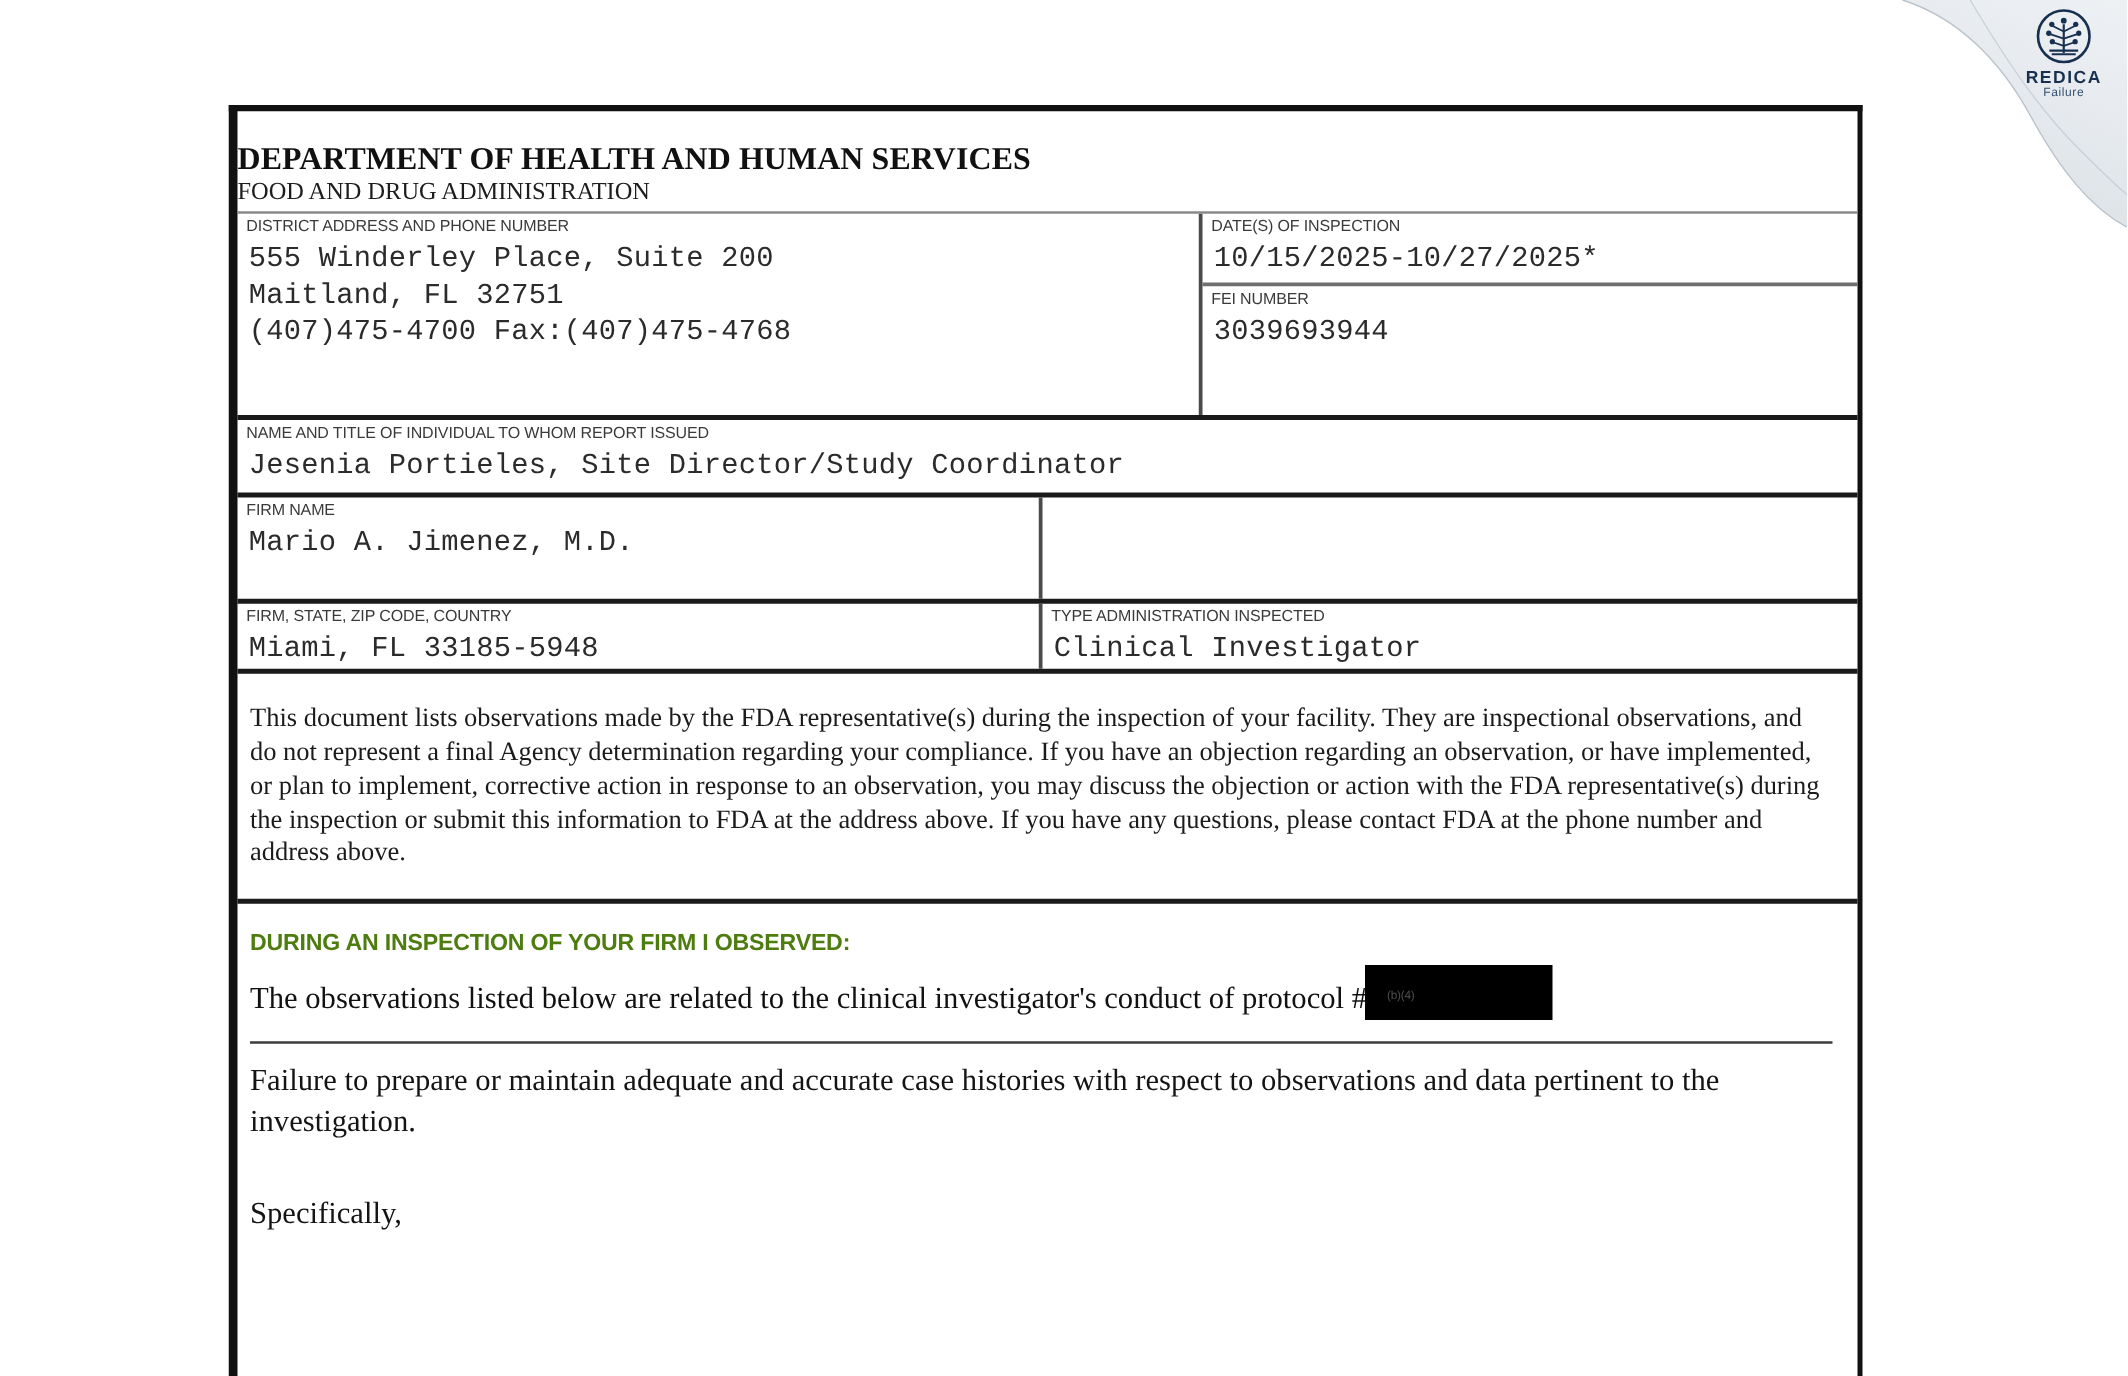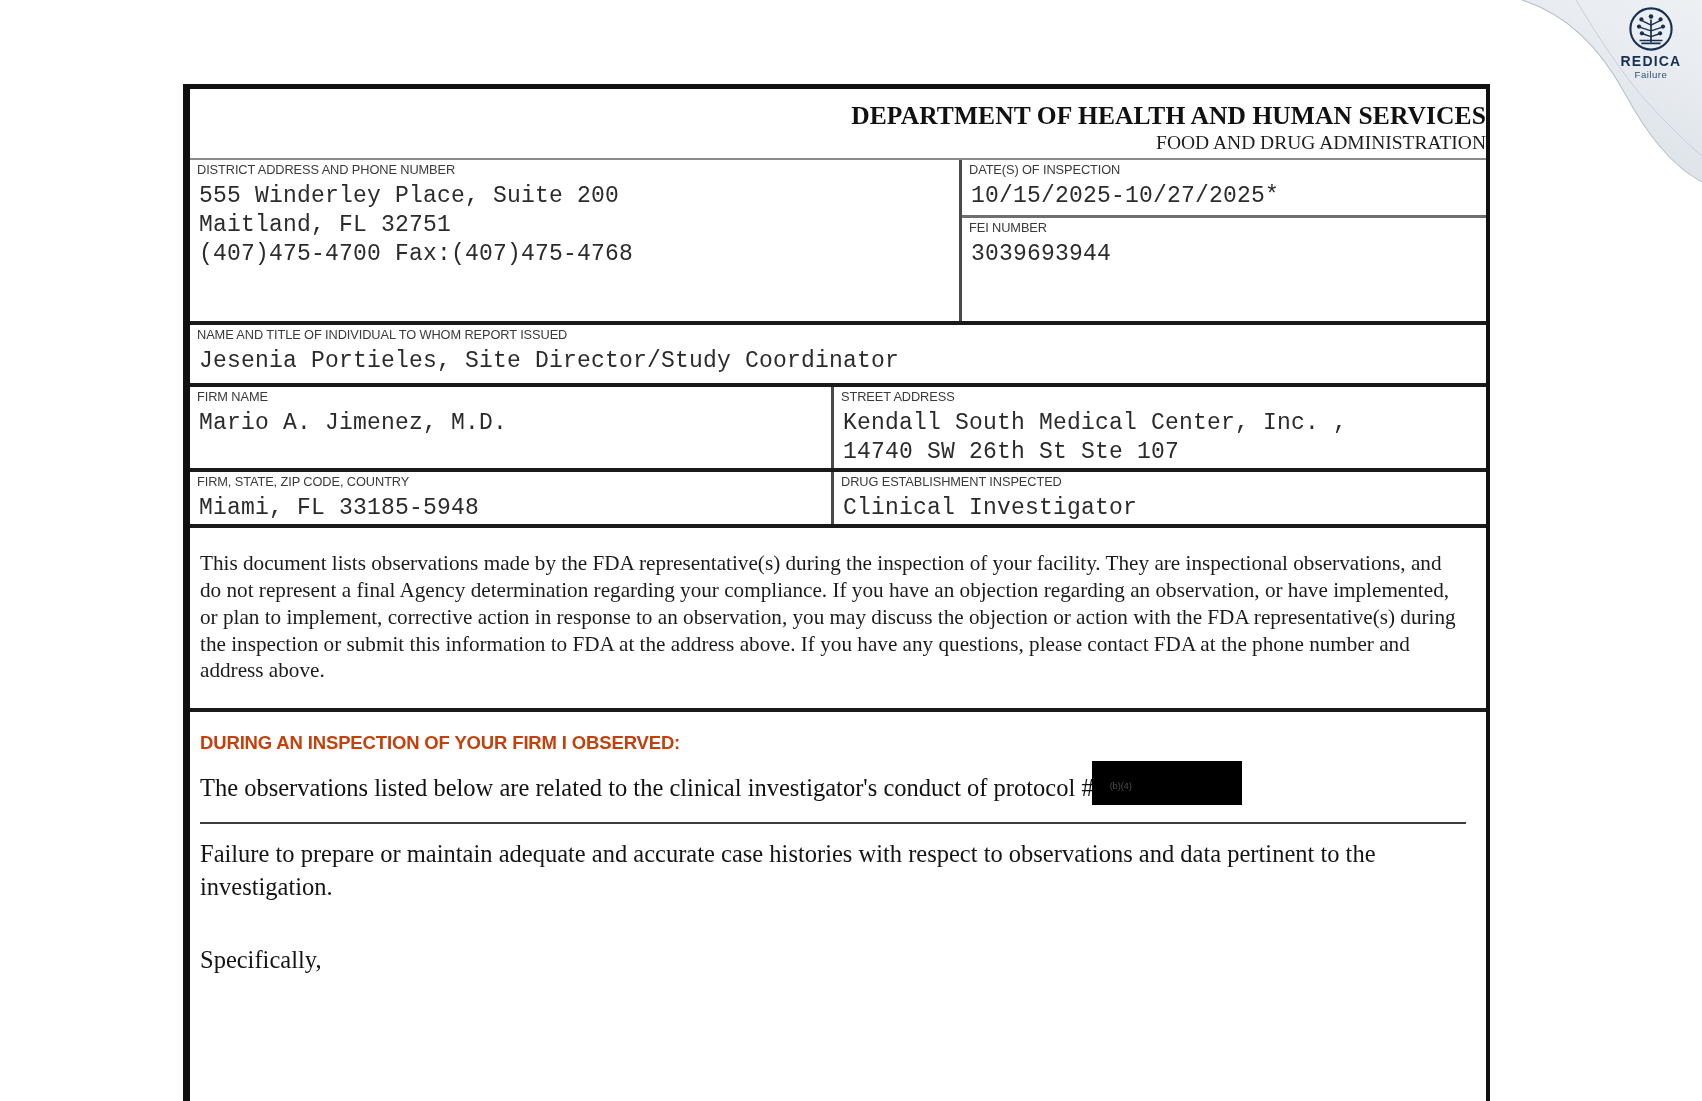--- a/index.html
+++ b/index.html
@@ -26,22 +26,22 @@
     border-right: 4px solid #111;
     border-top: 5px solid #111;
   }
 
   .hr-thick { border-bottom: 4px solid #1a1a1a; }
   .hr-med   { border-bottom: 3px solid #6f6f6f; }
   .hr-thin  { border-bottom: 2px solid #8a8a8a; }
 
   
   .hdr {
-    text-align: right;
-    padding-top: 14px;
+    text-align: left;
+    padding-top: 25px;
     padding-bottom: 4px;
   }
   .hdr-main {
     font-family: "Liberation Serif", serif;
     font-weight: bold;
     font-size: 25.5px;
     letter-spacing: 0.1px;
     color: #111;
     line-height: 1.05;
   }
@@ -99,21 +99,21 @@
     padding: 22px 24px 24px 10px;
     text-align: left;
   }
 
   
   .observed-wrap { padding: 20px 10px 0 10px; }
   .observed-head {
     font-family: "Liberation Sans", sans-serif;
     font-weight: bold;
     font-size: 18.5px;
-    color: #c2410c;
+    color: #4d7c0f;
     letter-spacing: -0.15px;
     margin-bottom: 7px;
   }
   .protocol-line {
     font-family: "Liberation Serif", serif;
     font-size: 24.5px;
     color: #111;
     line-height: 1.2;
     display: flex;
     align-items: flex-end;
@@ -247,34 +247,29 @@
         <div class="lbl">NAME AND TITLE OF INDIVIDUAL TO WHOM REPORT ISSUED</div>
         <div class="val">Jesenia Portieles, Site Director/Study Coordinator</div>
       </div>
     </div>
 
     <div class="row hr-thick" id="r3">
       <div class="cell c-left vline">
         <div class="lbl">FIRM NAME</div>
         <div class="val">Mario A. Jimenez, M.D.</div>
       </div>
-      <div class="cell c-right">
-        <div class="lbl">STREET ADDRESS</div>
-        <div class="val">Kendall South Medical Center, Inc. ,
-14740 SW 26th St Ste 107</div>
-      </div>
     </div>
 
     <div class="row hr-thick" id="r4">
       <div class="cell c-left vline">
         <div class="lbl">FIRM, STATE, ZIP CODE, COUNTRY</div>
         <div class="val">Miami, FL 33185-5948</div>
       </div>
       <div class="cell c-right">
-        <div class="lbl">DRUG ESTABLISHMENT INSPECTED</div>
+        <div class="lbl">TYPE ADMINISTRATION INSPECTED</div>
         <div class="val">Clinical Investigator</div>
       </div>
     </div>
 
     <div class="hr-thick">
       <p class="disclaimer">This document lists observations made by the FDA representative(s) during the inspection of your facility. They are inspectional observations, and do not represent a final Agency determination regarding your compliance. If you have an objection regarding an observation, or have implemented, or plan to implement, corrective action in response to an observation, you may discuss the objection or action with the FDA representative(s) during the inspection or submit this information to FDA at the address above. If you have any questions, please contact FDA at the phone number and address above.</p>
     </div>
 
     <div class="observed-wrap">
       <div class="observed-head">DURING AN INSPECTION OF YOUR FIRM I OBSERVED:</div>

